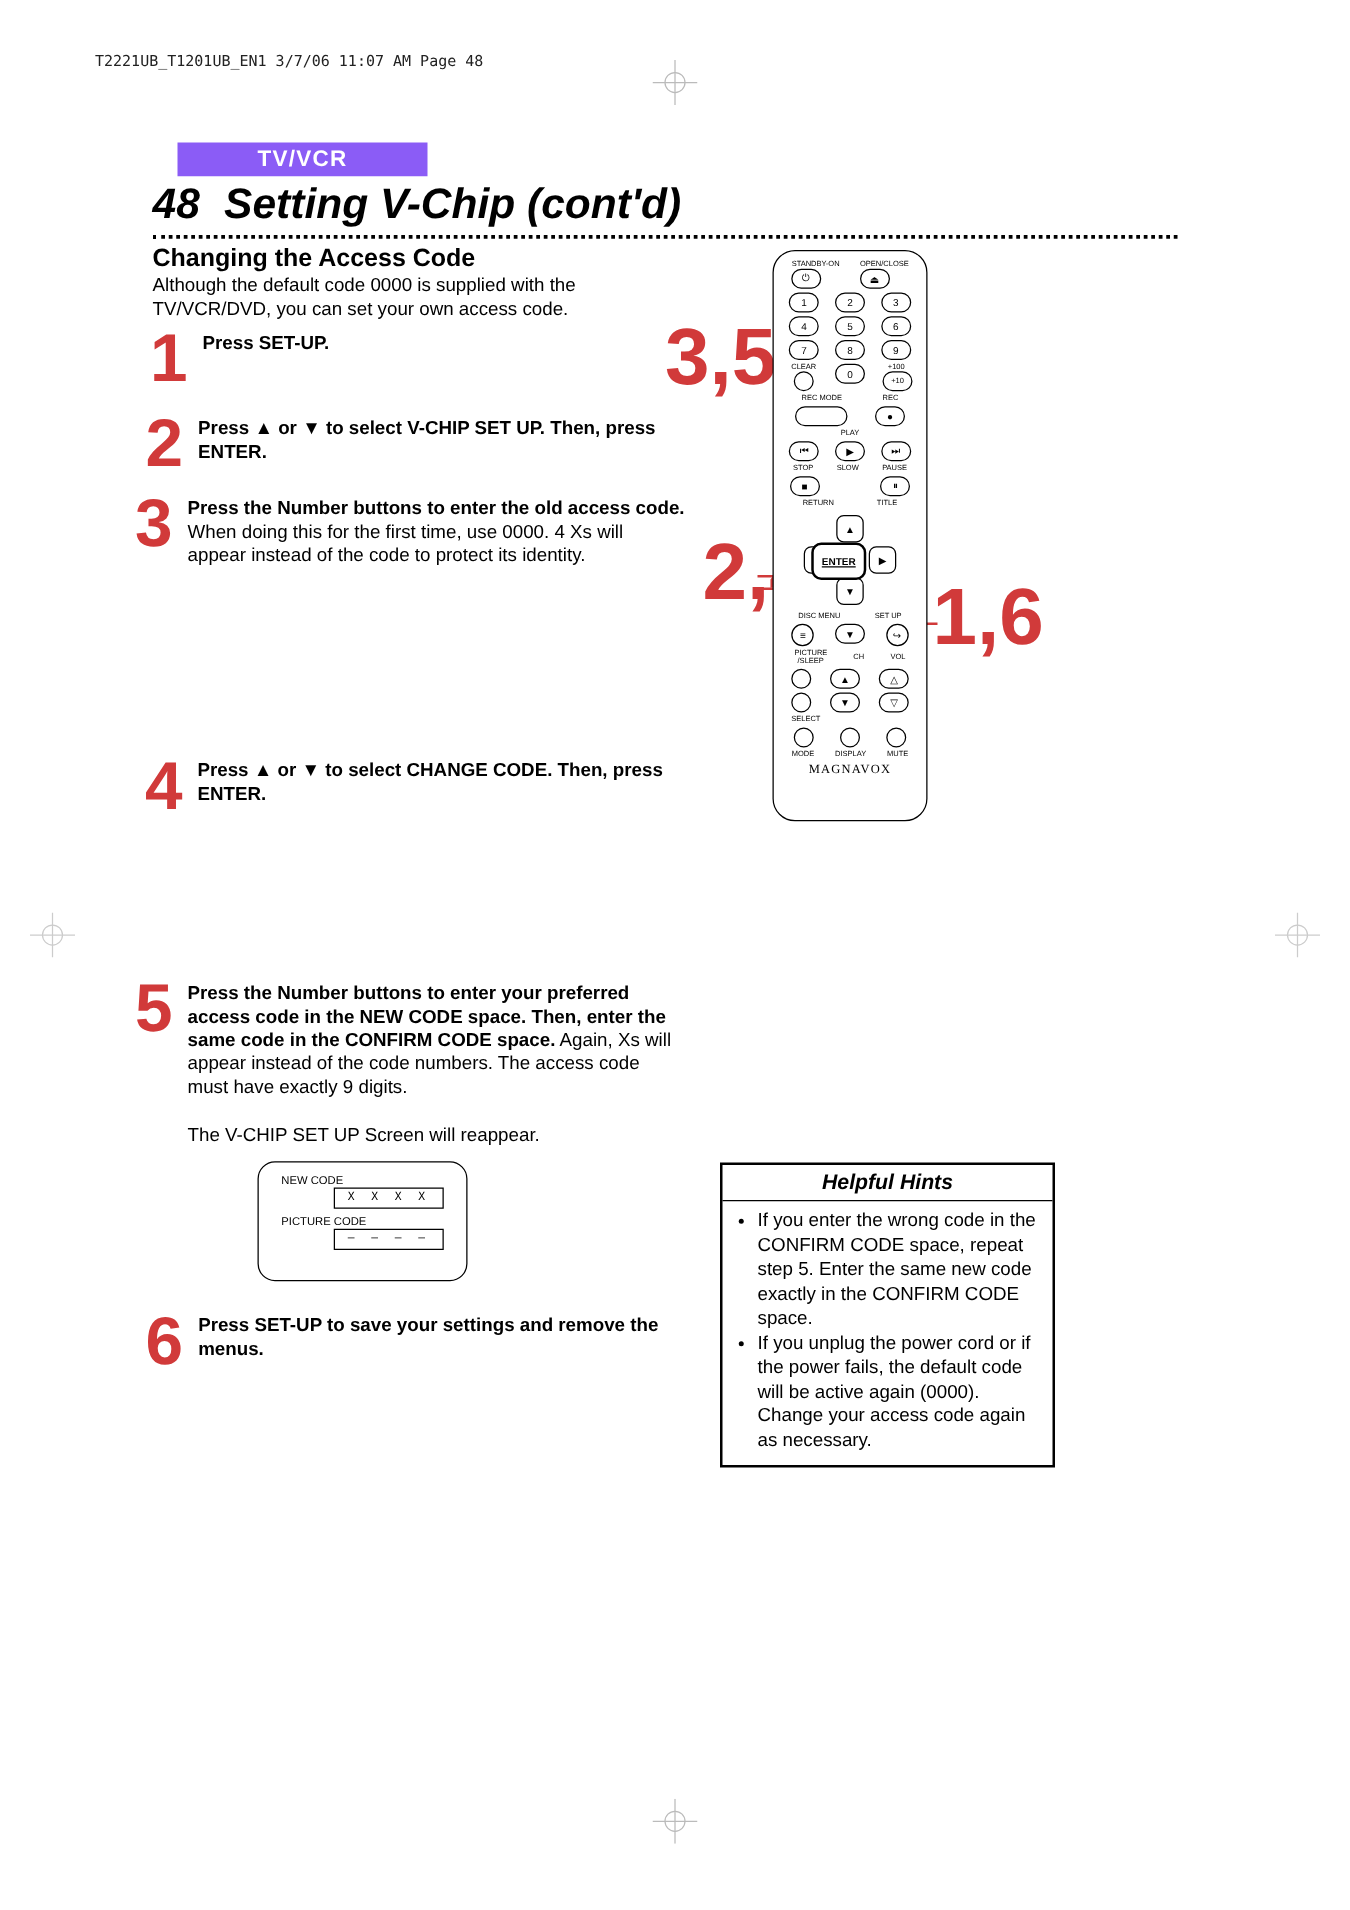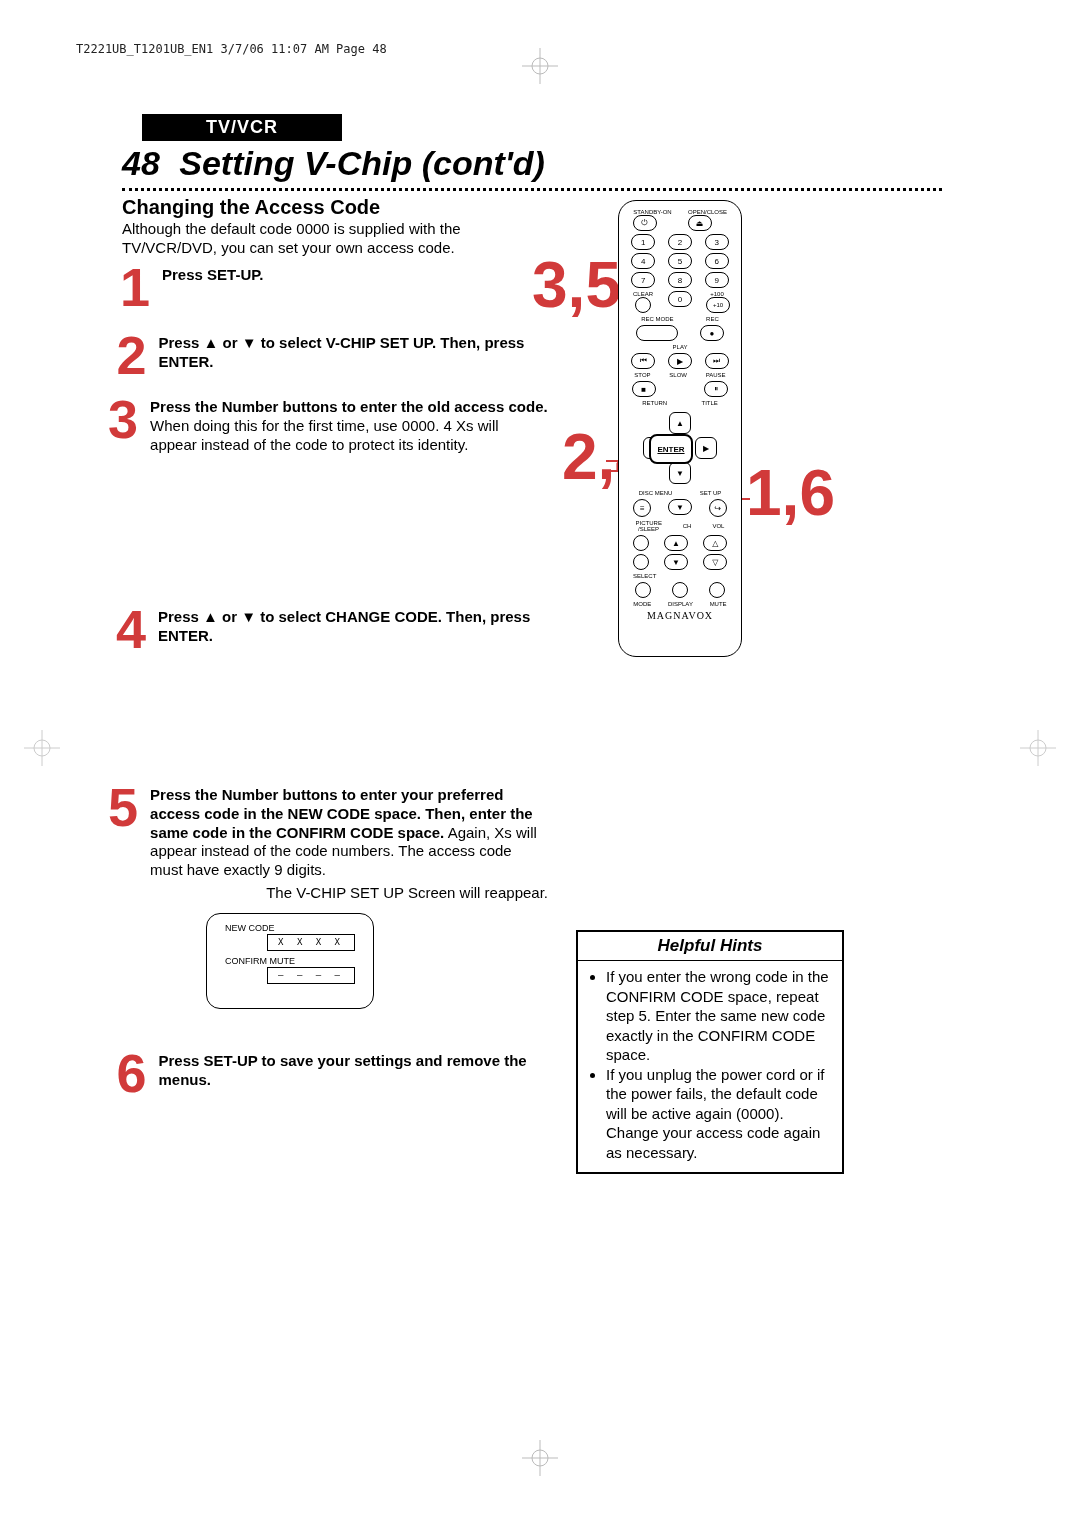--- a/index.html
+++ b/index.html
@@ -26,21 +26,21 @@
     transform: translateX(-50%);
     color: #aaa;
   }
   .crop-mark-top { top: 48px; }
   .crop-mark-bottom { bottom: 48px; }
   .tvvcr-badge {
     position: absolute;
     top: 114px;
     left: 142px;
     width: 200px;
-    background: #000000;
+    background: #8b5cf6;
     color: #fff;
     font-weight: bold;
     text-align: center;
     padding: 3px 0;
     font-size: 18px;
     letter-spacing: 1px;
   }
   .title-row {
     position: absolute;
     top: 144px;
@@ -305,25 +305,25 @@
   <div class="step-num">4</div>
   <div class="step-body">
     <b>Press ▲ or ▼ to select CHANGE CODE. Then, press ENTER.</b>
   </div>
 </div>
 
 <div class="step step5">
   <div class="step-num">5</div>
   <div class="step-body">
     <b>Press the Number buttons to enter your preferred access code in the NEW CODE space. Then, enter the same code in the CONFIRM CODE space.</b><span> Again, Xs will appear instead of the code numbers. The access code must have exactly 9 digits.</span>
-    <div style="margin-top:4px;text-align:right;">The V-CHIP SET UP Screen will reappear.</div>
+    <div style="margin-top:20px;">The V-CHIP SET UP Screen will reappear.</div>
     <div class="osd-box osd-code" style="width:130px;">
       <div>NEW CODE</div>
       <div style="text-align:right;"><span class="dashes">X X X X</span></div>
-      <div style="margin-top:4px;">CONFIRM MUTE</div>
+      <div style="margin-top:4px;">PICTURE CODE</div>
       <div style="text-align:right;"><span class="dashes">– – – –</span></div>
     </div>
   </div>
 </div>
 
 <div class="step step6">
   <div class="step-num">6</div>
   <div class="step-body"><b>Press SET-UP to save your settings and remove the menus.</b></div>
 </div>
 

